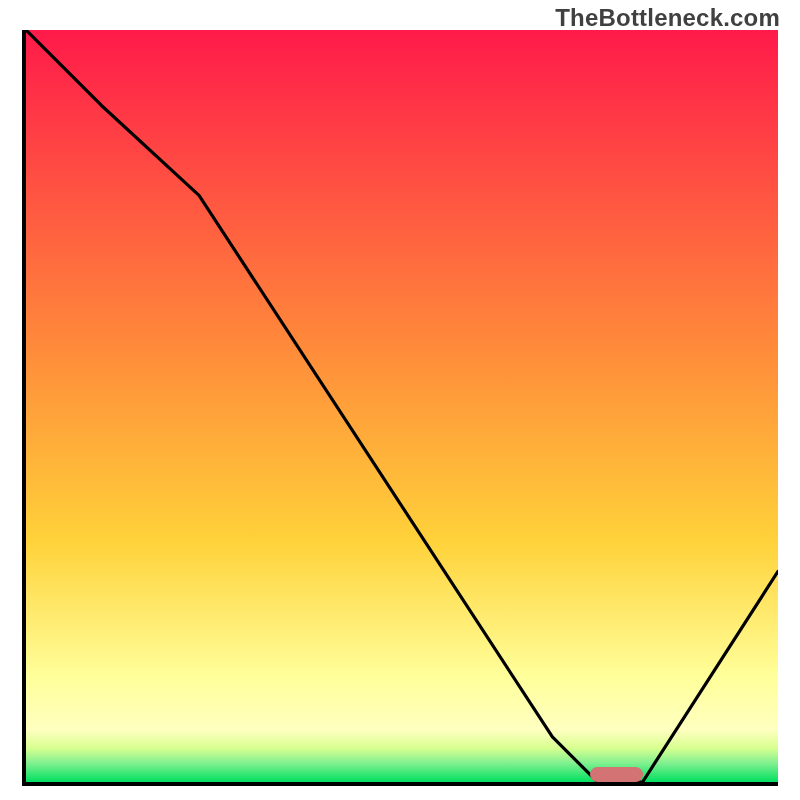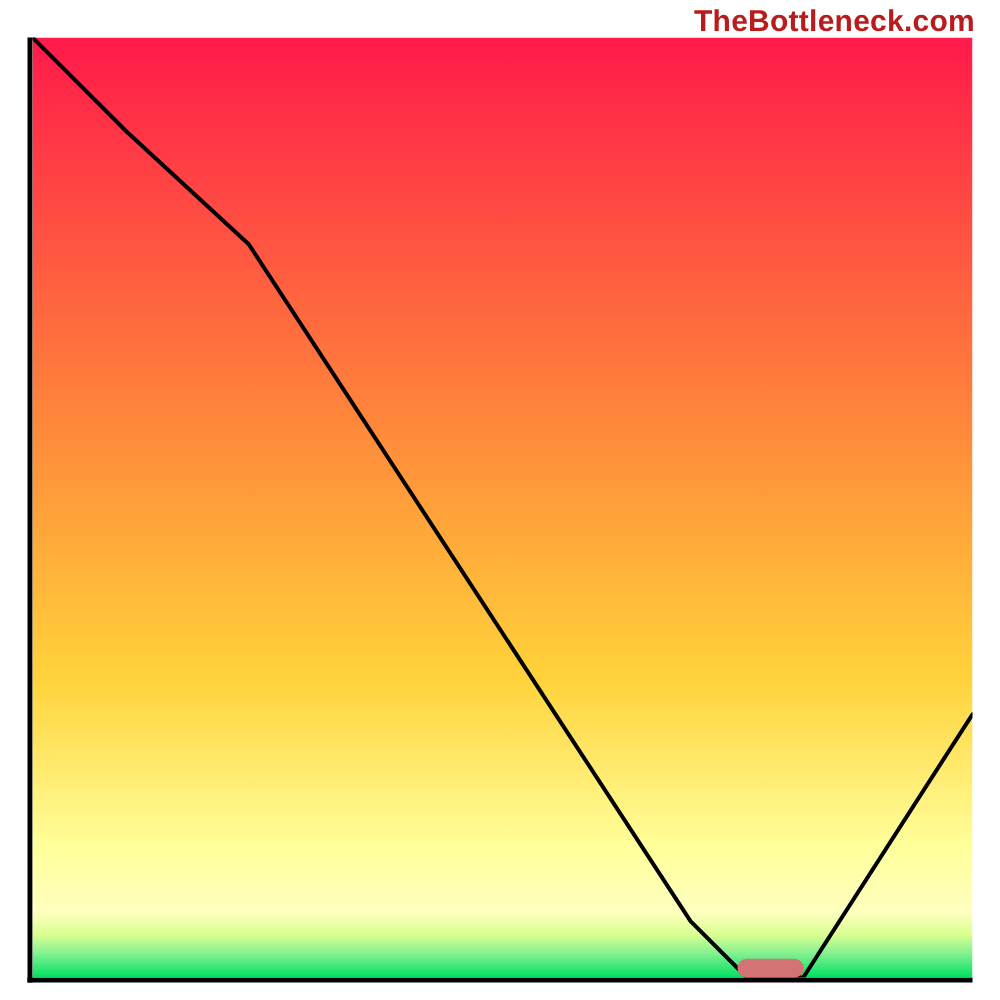--- a/index.html
+++ b/index.html
@@ -15,21 +15,21 @@
     position: relative;
     width: 800px;
     height: 800px;
   }
   .watermark {
     position: absolute;
     top: 4px;
     right: 20px;
     font-size: 24px;
     font-weight: 600;
-    color: #b91c1c;
+    color: #404040;
     letter-spacing: 0.2px;
   }
   .plot-frame {
     position: absolute;
     left: 22px;
     top: 30px;
     width: 756px;
     height: 756px;
     border-left: 4px solid #000;
     border-bottom: 4px solid #000;

